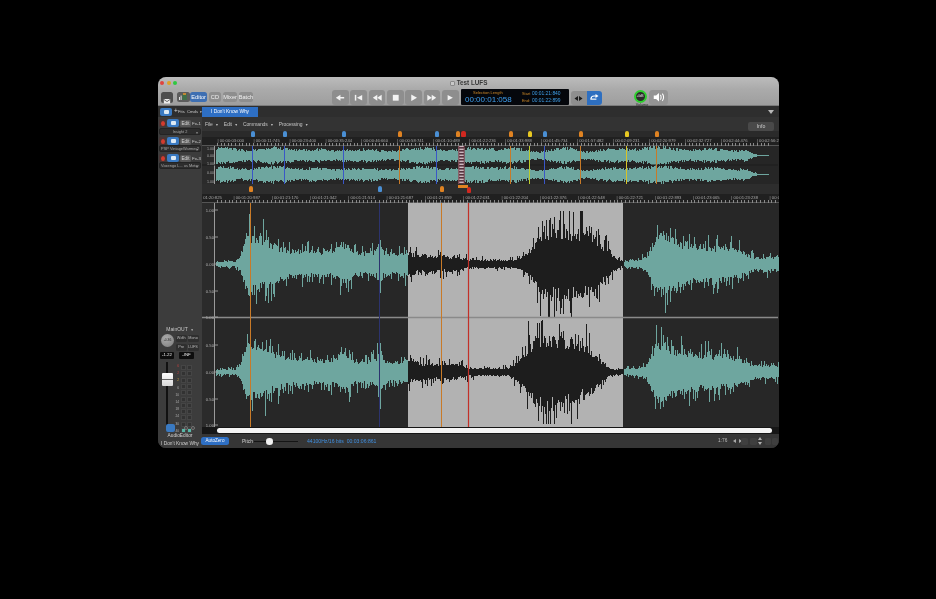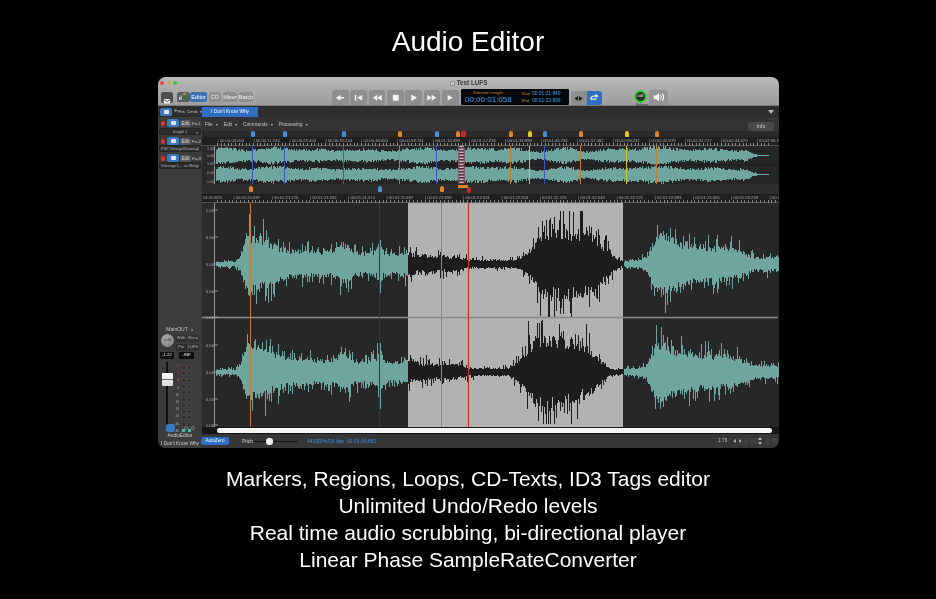--- a/index.html
+++ b/index.html
@@ -22,25 +22,20 @@
   border-radius:3px; display:flex; align-items:center; justify-content:center; }
 .seg { position:absolute; top:14.5px; height:10.5px; border-radius:2.5px; background:#8e8e8e;
   color:#f0f0f0; font-size:5.6px; line-height:10.5px; text-align:center; }
 .content { position:absolute; left:0; top:29px; width:621px; height:342px; background:#2b2b2b; }
 .sidebar { position:absolute; left:0; top:29px; width:44px; height:342px; background:#3c3c3c; }
 .rlab { position:absolute; font-size:4.2px; color:#a9a9a9; white-space:nowrap; }
 .pin { position:absolute; border-radius:2px 2px 1px 1px; }
 .mrow { position:absolute; color:#c2c2c2; font-size:5px; white-space:nowrap; letter-spacing:-0.1px; }
 </style></head><body>
 <div class="stage">
-<div class="h1">Audio Editor</div>
-<div class="feat">Markers, Regions, Loops, CD-Texts, ID3 Tags editor<br>
-Unlimited Undo/Redo levels<br>
-Real time audio scrubbing, bi-directional player<br>
-Linear Phase SampleRateConverter</div>
 
 <div class="win">
  <div class="titlebar"></div>
  <div class="toolbar"></div>
  <div class="content"></div>
  <div class="sidebar"></div>
 
  <div class="dot" style="left:2.3px;background:#e0443e"></div>
  <div class="dot" style="left:8.6px;background:#dfa123"></div>
  <div class="dot" style="left:15.3px;background:#2fc840"></div>

